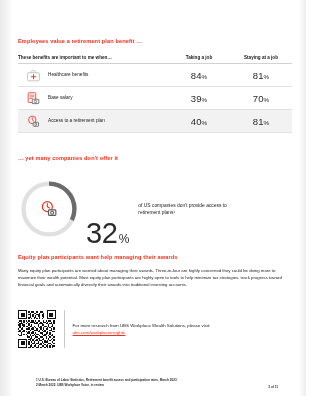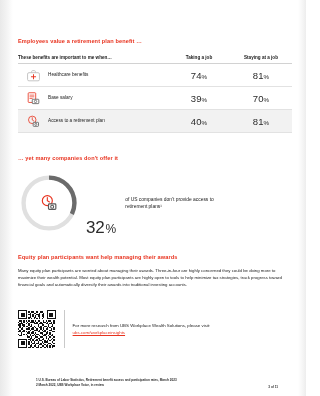--- a/index.html
+++ b/index.html
@@ -125,21 +125,21 @@
     transform: translate(-50%, -50%);
     width: 20px; height: 20px;
   }
   .donut-stat {
     display: flex;
     align-items: baseline;
     margin-left: 6px;
     flex: 0 0 auto;
   }
   .stat-value {
-    font-size: 17px;
+    font-size: 29px;
     color: #2b2b2b;
     line-height: 1;
     font-weight: normal;
     letter-spacing: -0.01em;
     margin-top: 48px;
   }
   .stat-unit {
     font-size: 12px;
     color: #2b2b2b;
     line-height: 1;
@@ -242,21 +242,21 @@
           <div class="cell-label">
             <span class="row-icon">
               <svg viewBox="0 0 24 24" width="15" height="15">
                 <rect x="2.5" y="7.5" width="19" height="13" rx="2.2" fill="none" stroke="#b9b9b9" stroke-width="1.3"></rect>
                 <path d="M9 7.5V5.6c0-.8.6-1.4 1.4-1.4h3.2c.8 0 1.4.6 1.4 1.4v1.9" fill="none" stroke="#b9b9b9" stroke-width="1.3"></path>
                 <path d="M12 10.6v6.8M8.6 14h6.8" stroke="#e8321e" stroke-width="1.5" stroke-linecap="round"></path>
               </svg>
             </span>
             <span class="row-text">Healthcare benefits</span>
           </div>
-          <div class="cell-num"><span>74</span><span class="pct">%</span></div>
+          <div class="cell-num"><span>84</span><span class="pct">%</span></div>
           <div class="cell-num"><span>81</span><span class="pct">%</span></div>
         </div>
 
         <div class="trow">
           <div class="cell-label">
             <span class="row-icon">
               <svg viewBox="0 0 24 24" width="15" height="15">
                 <rect x="3.5" y="2.8" width="12" height="15.5" rx="1.2" fill="none" stroke="#e8321e" stroke-width="1.3"></rect>
                 <path d="M6.3 6.6h6.4M6.3 9.3h6.4M6.3 12h3.6" stroke="#e8321e" stroke-width="1.1" stroke-linecap="round"></path>
                 <rect x="10" y="13.2" width="10.5" height="7" rx="1" fill="#ffffff" stroke="#5a5a5a" stroke-width="1.3"></rect>

